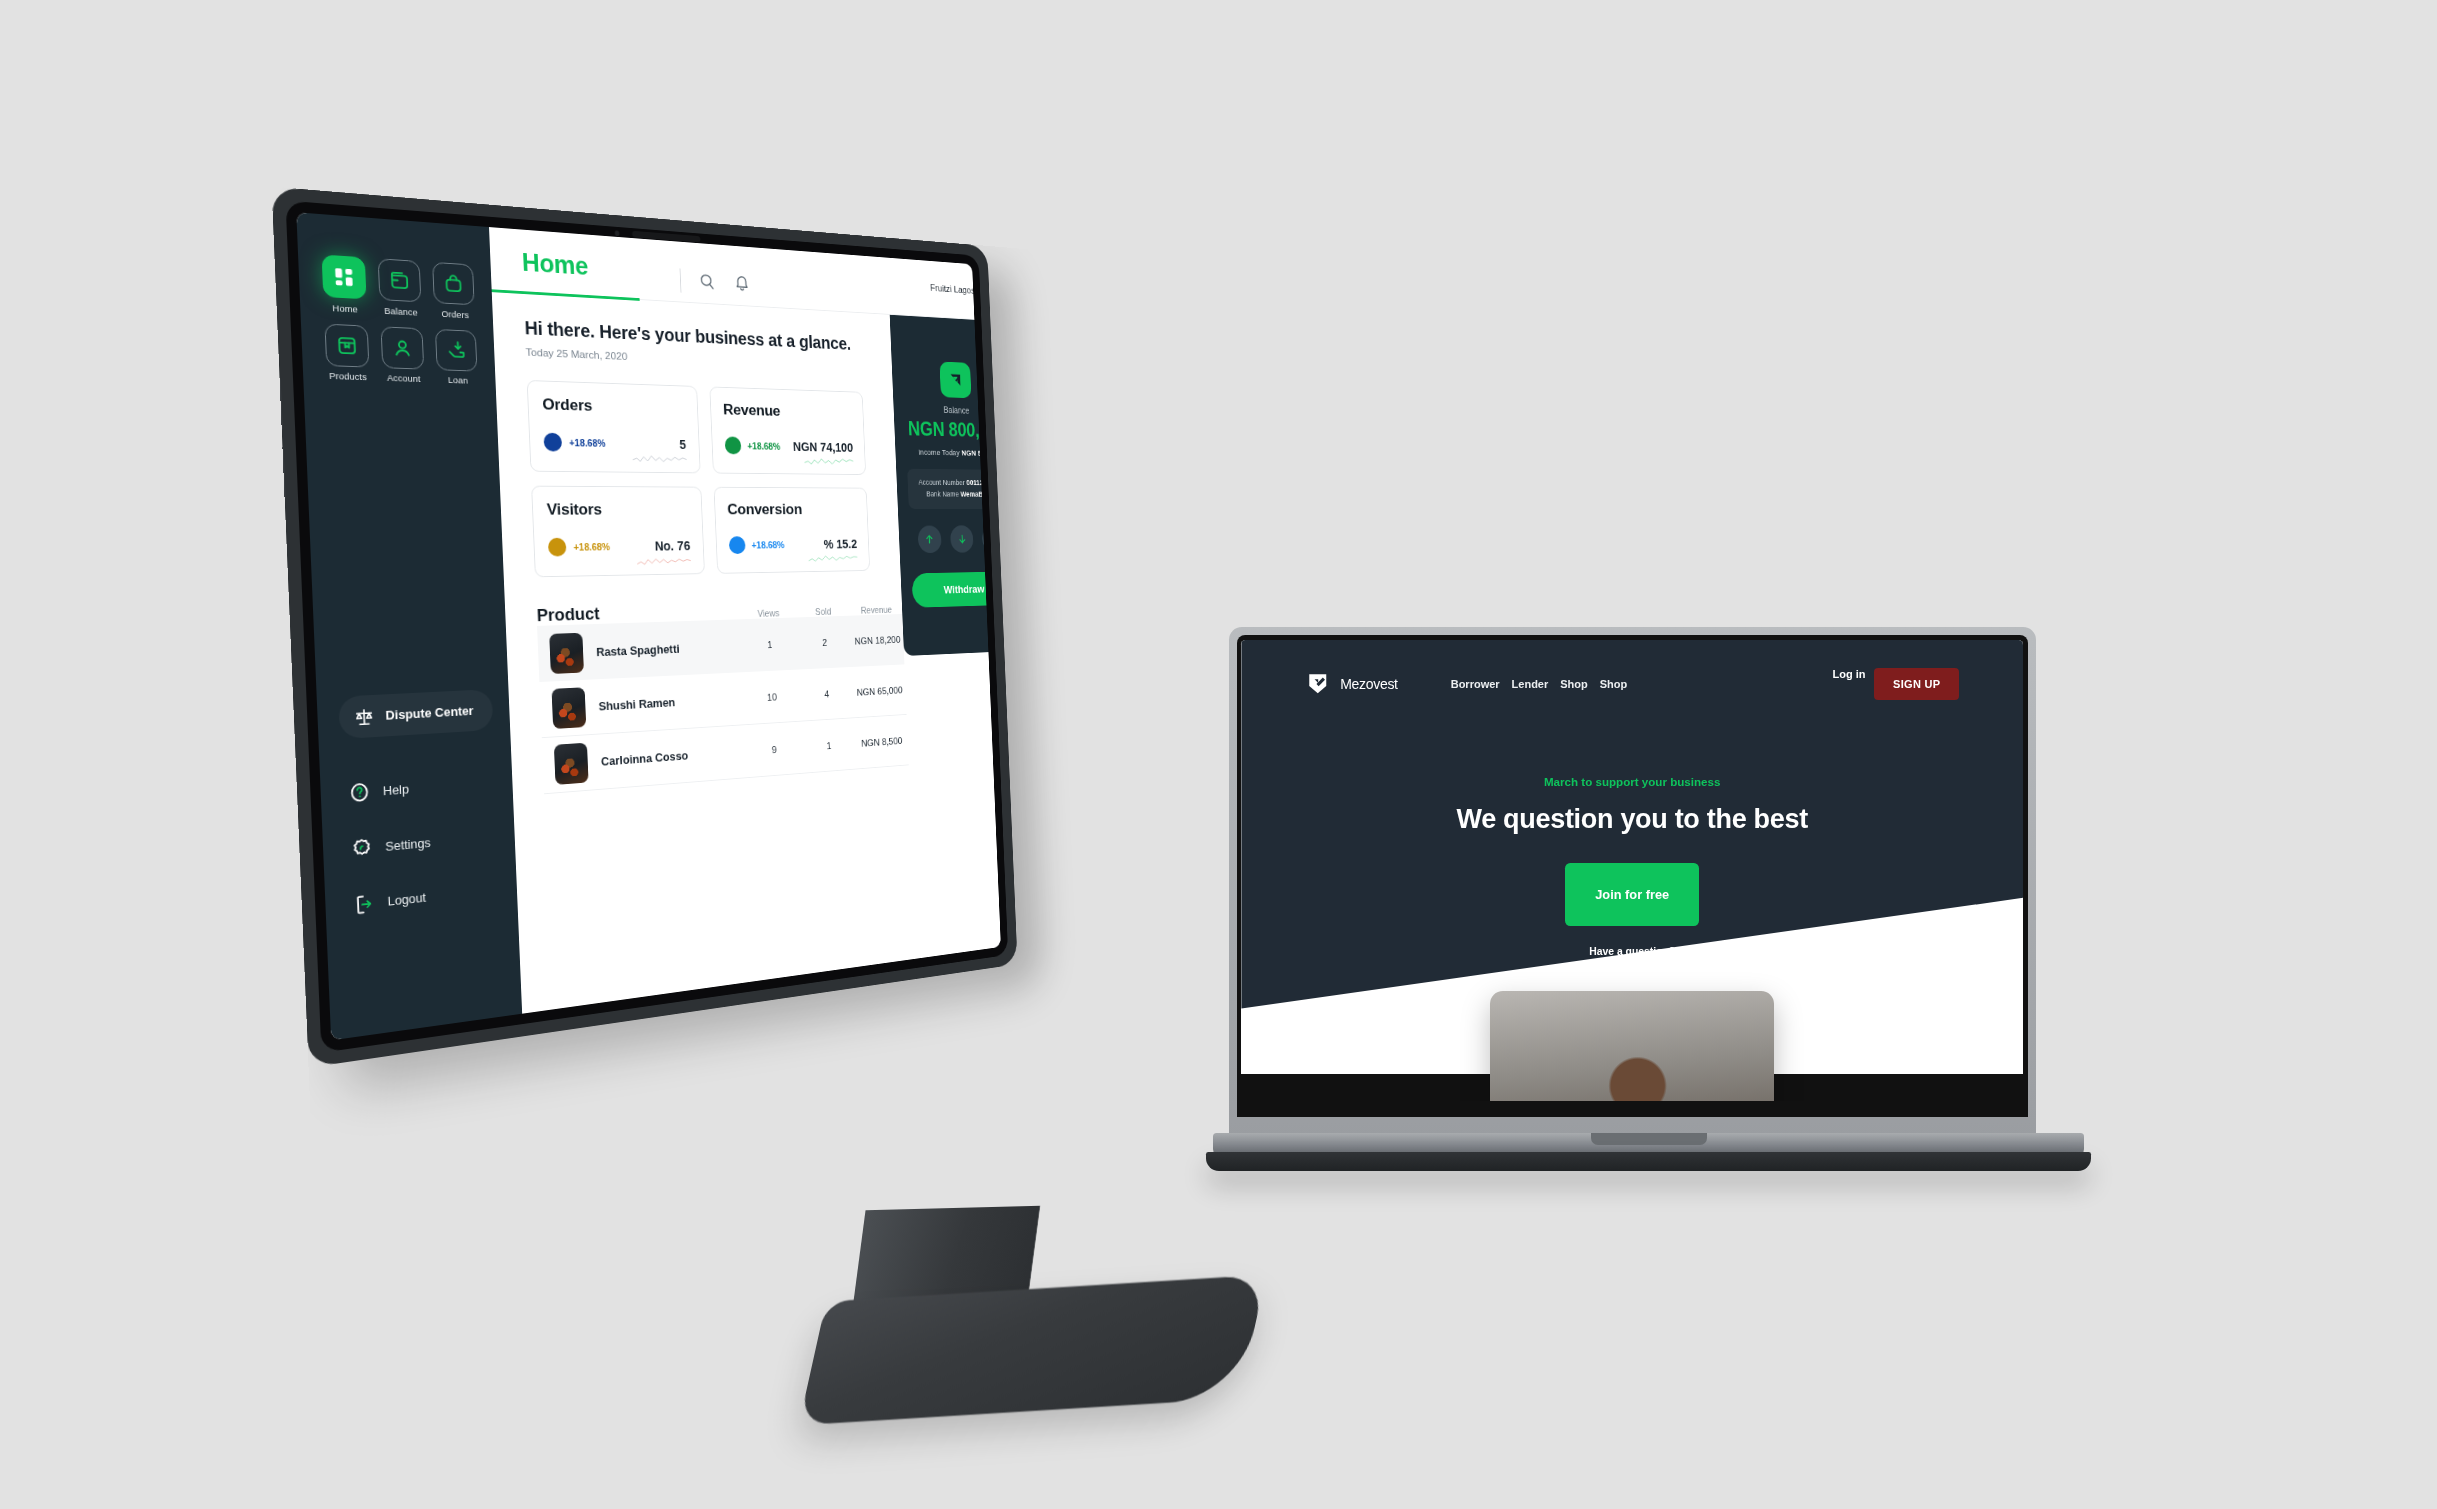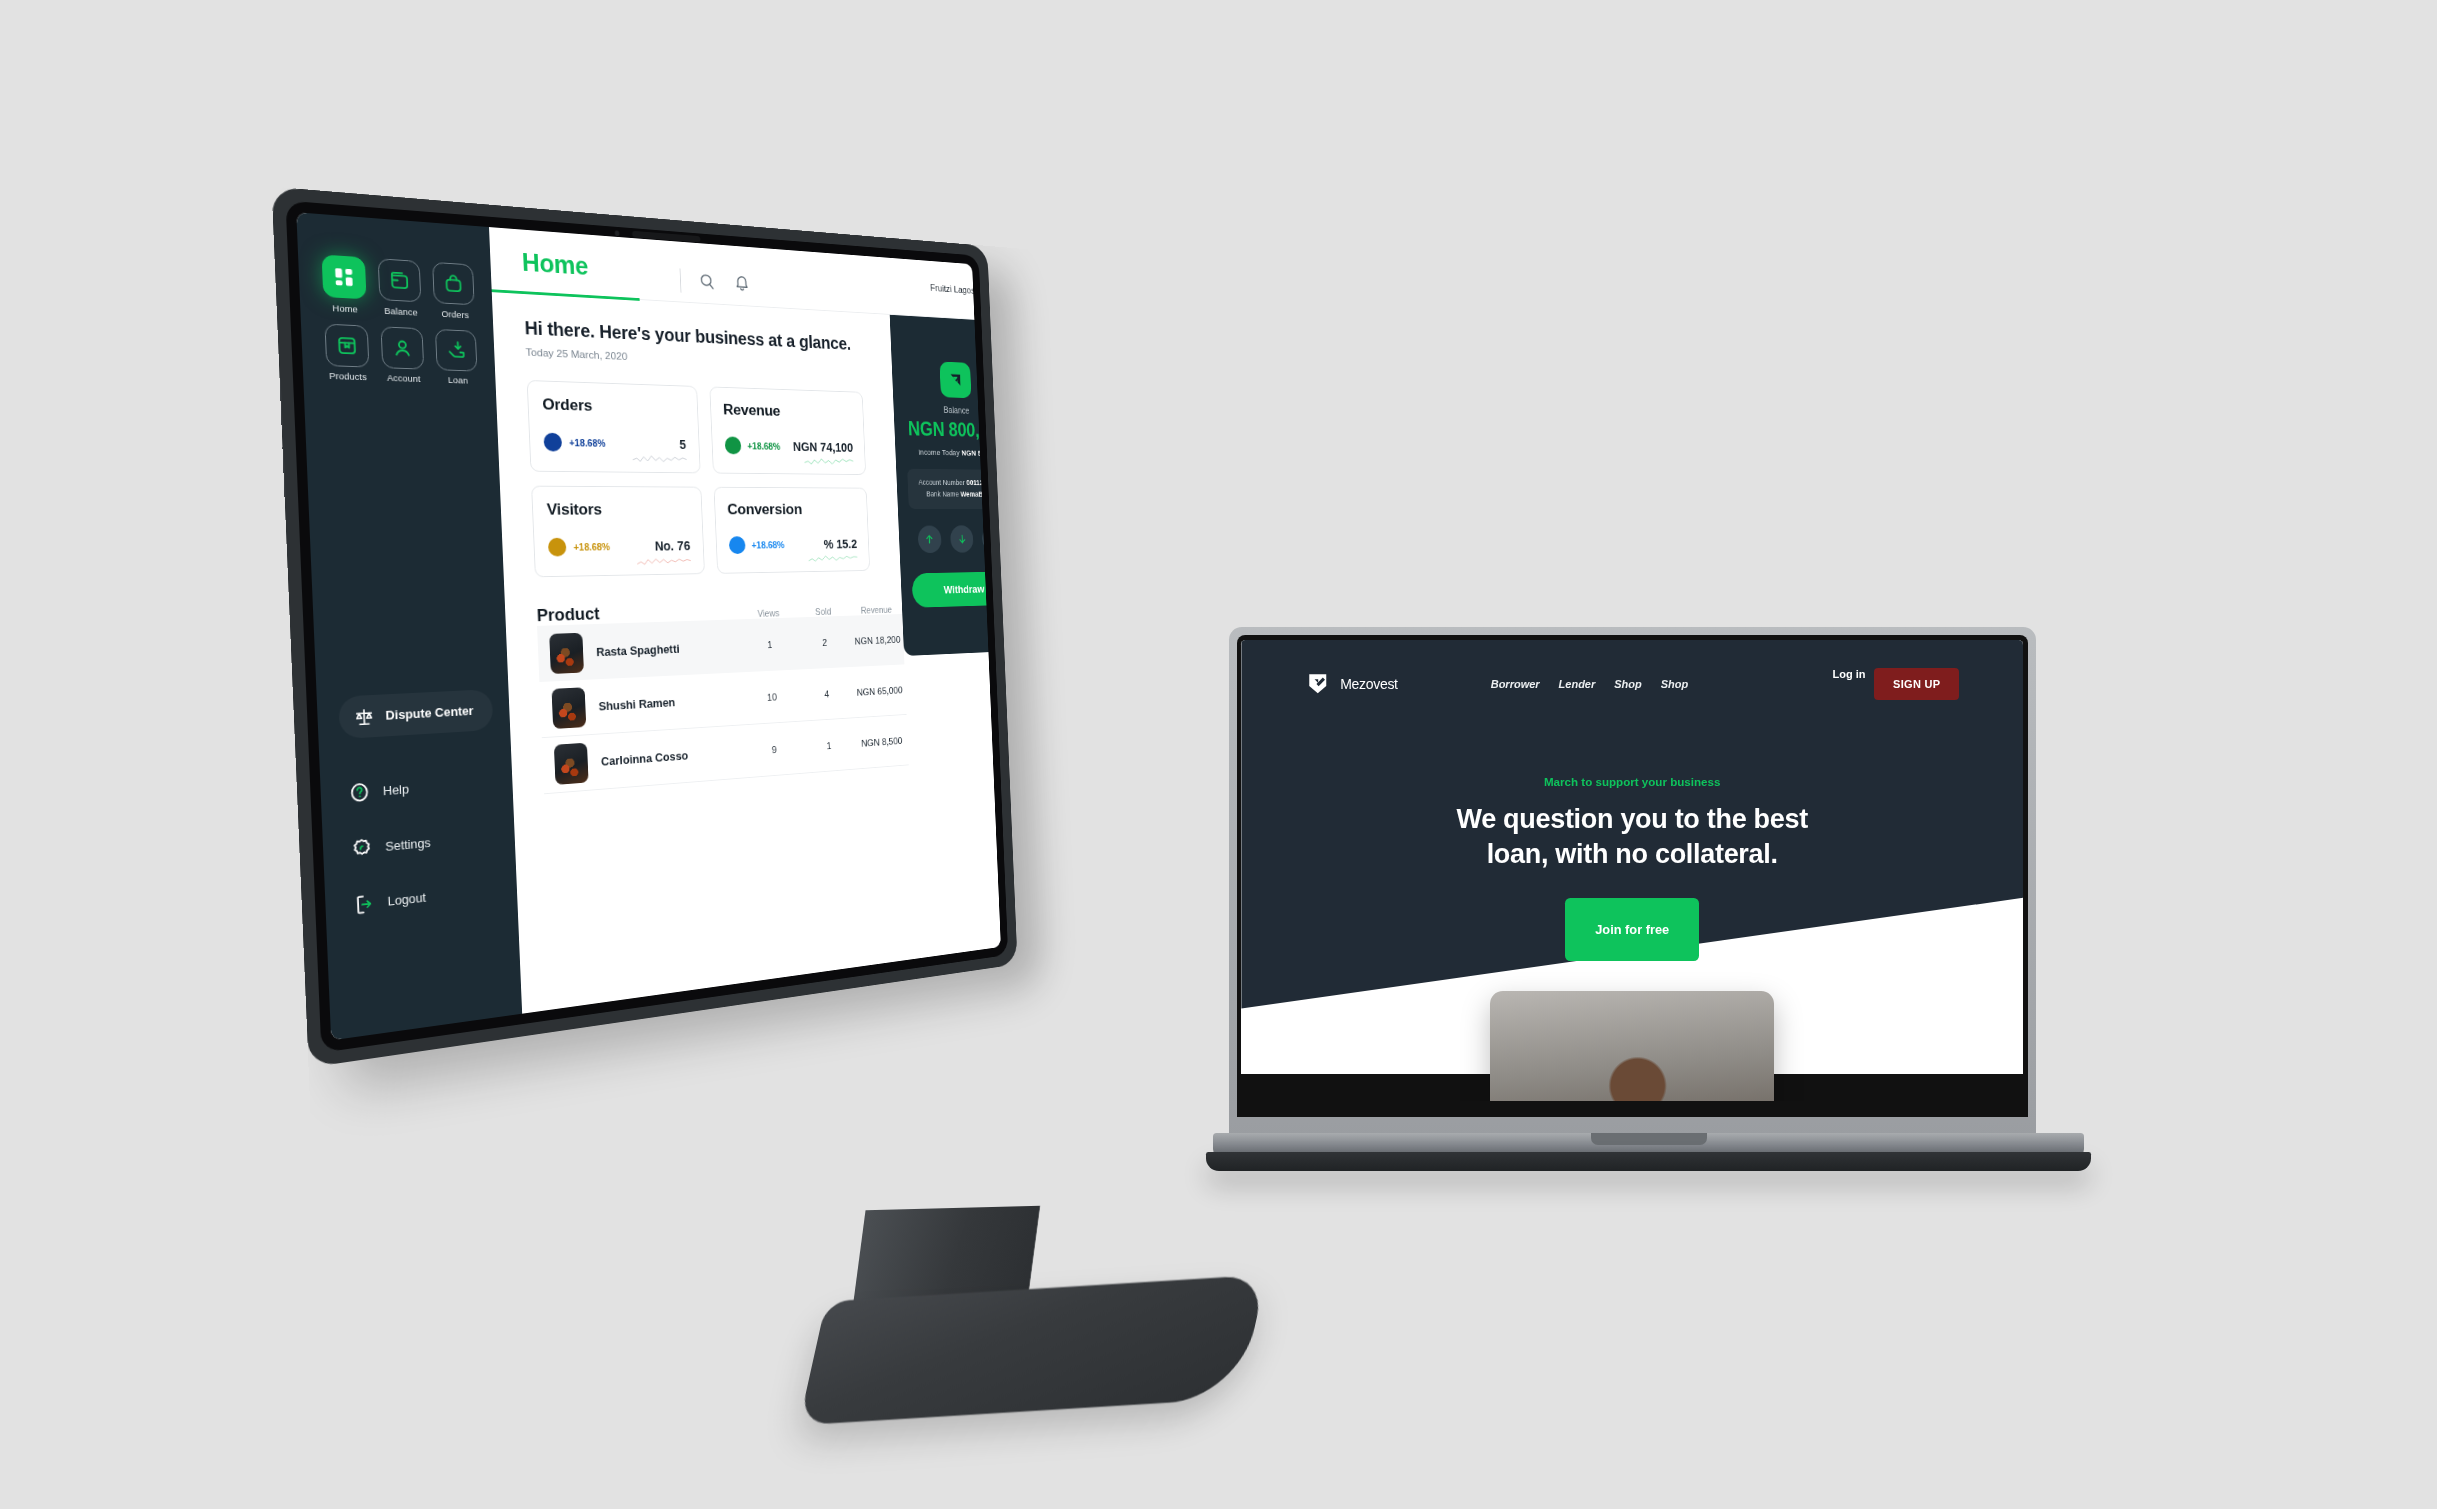--- a/index.html
+++ b/index.html
@@ -235,21 +235,21 @@
     color:#9aa0a6;font-size:11.6px;display:flex;align-items:center;justify-content:center;
     letter-spacing:0.2px;
   }
   .lap-nav{
     position:absolute;top:28px;left:0;width:100%;
     display:flex;align-items:center;padding:0 64px;z-index:3;
   }
   .brand{display:flex;align-items:center;gap:9.3px;}
   .brand-mark{width:25.5px;height:25.5px;}
   .brand-txt{color:#fff;font-size:14px;font-weight:400;letter-spacing:-0.3px;}
-  .lap-links{display:flex;gap:19px;margin-left:93px;font-style:italic;}
+  .lap-links{display:flex;gap:12px;margin-left:53px;}
   .lap-links a{color:#eceff1;font-size:11px;text-decoration:none;font-weight:700;}
   .lap-right{margin-left:auto;display:flex;align-items:flex-start;gap:9px;}
   .login{color:#fff;font-size:11px;font-weight:700;}
   .signup{
     background:#7f1d1d;color:#fff;font-size:11px;font-weight:700;
     padding:10.4px 18.6px;border-radius:4.1px;letter-spacing:0.3px;
   }
   .hero{position:absolute;top:135px;left:0;width:100%;text-align:center;z-index:3;}
   .eyebrow{color:#0ec35c;font-size:11.6px;font-weight:700;}
   .hero-h1{
@@ -629,21 +629,20 @@
           <div class="lap-right">
             <div class="login">Log in</div>
             <div class="signup">SIGN UP</div>
           </div>
         </nav>
 
         <div class="hero">
           <div class="eyebrow">March to support your business</div>
           <div class="hero-h1">
             <div>We question you to the best</div>
-            <div>loan, with no collateral.</div>
           </div>
           <div><span class="join">Join for free</span></div>
           <div class="question">Have a question?</div>
         </div>
 
         <div class="hero-media">
           <div class="photo">
             
           </div>
 

